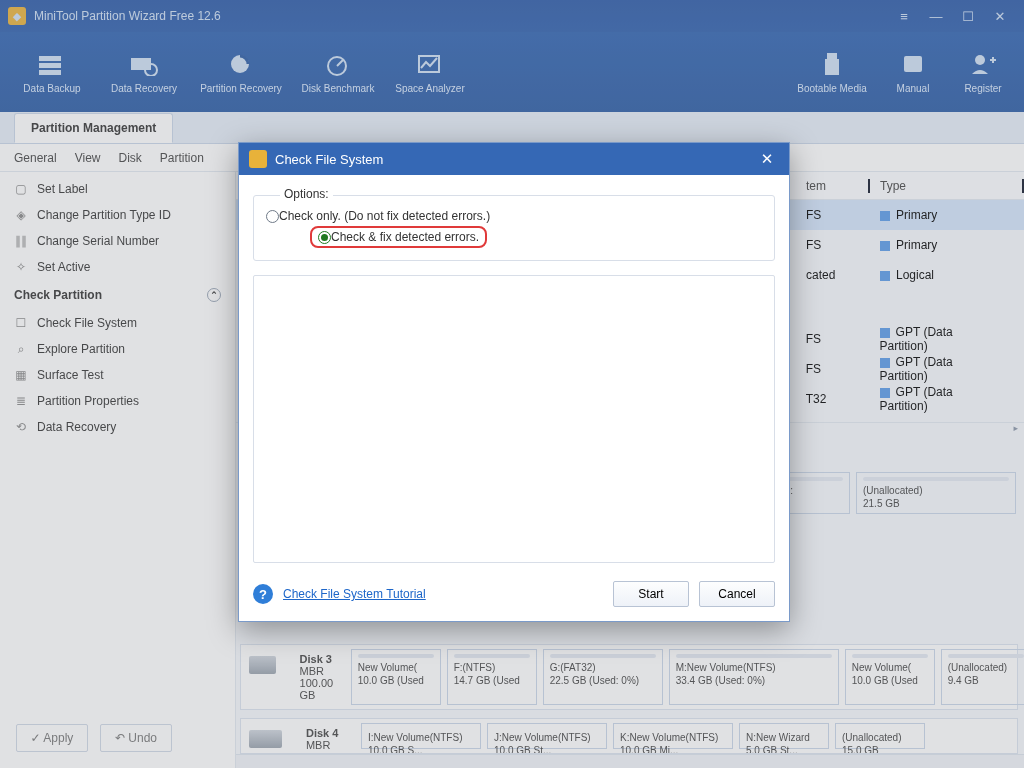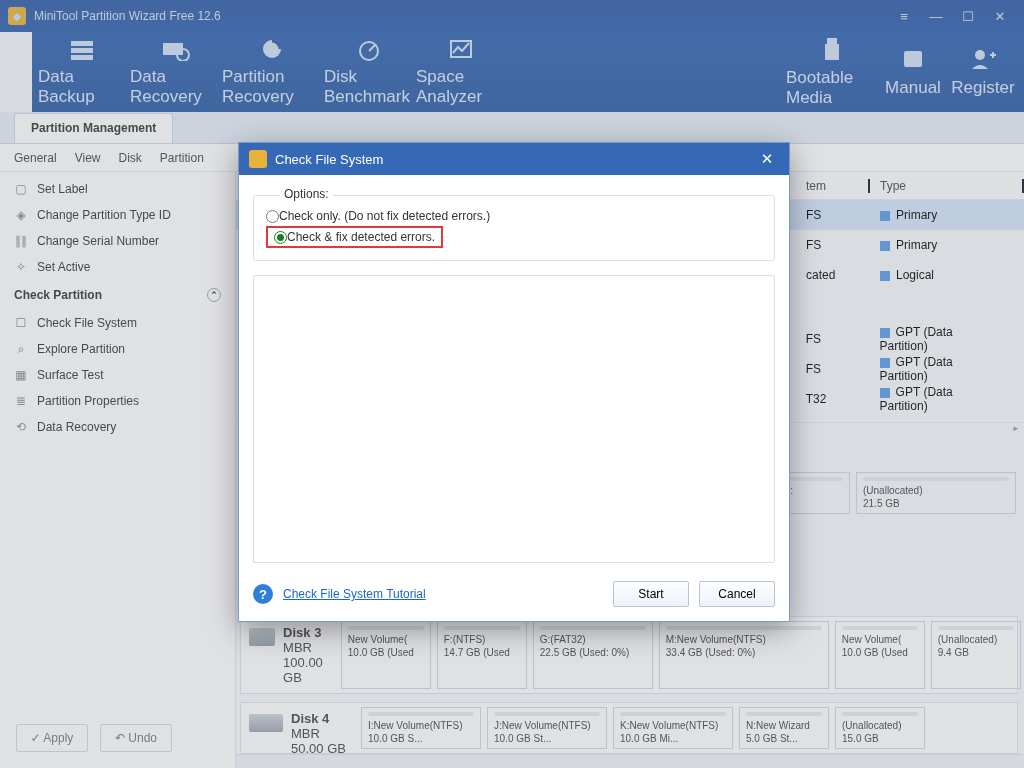--- a/index.html
+++ b/index.html
@@ -6,21 +6,21 @@
 body { width: 1024px; height: 768px; overflow: hidden; background: #f5f7fb; position: relative; }
 .dim-overlay { position:absolute; inset:0; background:rgba(130,135,145,0.25); z-index:5; pointer-events:none; }
 
 
 .titlebar { height:32px; background:linear-gradient(#2b5aa8,#2e5fad); display:flex; align-items:center; padding:0 8px; color:#cfe0f5; font-size:12px; }
 .titlebar .logo { width:18px; height:18px; background:#e8b23a; border-radius:3px; margin-right:8px; display:flex; align-items:center; justify-content:center; font-size:11px;}
 .titlebar .spacer{flex:1;}
 .titlebar .winbtn{width:32px;height:24px;display:flex;align-items:center;justify-content:center;font-size:13px;color:#cfe0f5;cursor:pointer;}
 
 
-.toolbar{height:80px;background:linear-gradient(#2f63b1,#2a5ba5);display:flex;padding:6px 6px;color:#d8e7fb;font-size:17px;margin-left:32px;}
+.toolbar{height:80px;background:linear-gradient(#2f63b1,#2a5ba5);display:flex;padding:6px 6px;color:#d8e7fb;font-size:10px;}
 .toolbtn{width:92px;display:flex;flex-direction:column;align-items:center;justify-content:center;gap:6px;cursor:pointer;}
 .toolbtn .ticon{width:30px;height:26px;display:flex;align-items:center;justify-content:center;}
 .toolbar .spacer{flex:1;}
 
 
 .tabs{height:32px;background:#e4ecf7;display:flex;align-items:flex-end;border-bottom:1px solid #c9d6e8;padding-left:14px;}
 .tab{padding:7px 16px;background:#fff;border:1px solid #c9d6e8;border-bottom:1px solid #fff;border-radius:3px 3px 0 0;font-size:12px;font-weight:600;color:#333;}
 
 .menubar{height:28px;background:#fff;display:flex;align-items:center;padding:0 14px;gap:18px;font-size:12px;color:#444;border-bottom:1px solid #e2e8f1;}
 
@@ -37,39 +37,39 @@
 .table-header{display:flex;background:#fbfdff;border-bottom:1px solid #e2e8f1;font-size:12px;color:#444;height:28px;align-items:center;}
 .th{padding:0 10px;border-right:2px solid #0f172a;}
 .rows{font-size:12px;}
 .row{display:flex;align-items:center;height:30px;padding-right:10px;}
 .row.sel{background:#d3e5fb;}
 .cell{padding:0 10px;}
 .ptype-sq{display:inline-block;width:10px;height:10px;background:#5a9be8;margin-right:6px;vertical-align:middle;}
 
 .disks{position:absolute;left:4px;right:6px;bottom:6px;}
 .diskrow{display:flex;gap:6px;margin-bottom:8px;background:#fff;border:1px solid #dbe3ef;padding:4px;}
-.diskhead{width:110px;font-size:13px;color:#444;display:flex;gap:8px;align-items:flex-start;padding:4px;}
+.diskhead{width:110px;font-size:11px;color:#444;display:flex;gap:24px;align-items:flex-start;padding:4px;}
 .diskhead .dicon{width:34px;height:18px;background:linear-gradient(#cfd5dd,#9aa3ae);border-radius:2px;margin-top:3px;}
 .partbox{border:1px solid #c9d6e8;padding:4px 6px;font-size:10px;color:#444;min-width:90px;display:flex;flex-direction:column;gap:2px;}
 .partbox .bar{height:4px;background:#e3e9f2;border-radius:2px;margin-bottom:2px;}
 
 
 .dialog{position:absolute;left:238px;top:142px;width:552px;height:480px;background:#fff;border:1px solid #7a9ac9;box-shadow:0 8px 28px rgba(0,0,0,0.35);z-index:10;display:flex;flex-direction:column;}
 .dialog .dtitle{height:32px;background:#3568b5;color:#fff;display:flex;align-items:center;padding:0 10px;font-size:13px;}
 .dialog .dtitle .dlogo{width:18px;height:18px;background:#e8b23a;border-radius:3px;margin-right:8px;}
 .dialog .dtitle .spacer{flex:1;}
 .dialog .dclose{width:24px;text-align:center;cursor:pointer;font-size:15px;}
 .dialog .dbody{flex:1;padding:12px 14px 8px;display:flex;flex-direction:column;}
 .fieldset{border:1px solid #d8dee8;border-radius:3px;padding:10px 12px 12px;position:relative;margin-top:8px;}
 .fieldset .legend{position:absolute;top:-9px;left:26px;background:#fff;padding:0 4px;font-size:12px;color:#333;}
 .radio-row{display:flex;align-items:center;gap:0;font-size:12px;color:#333;margin:3px 0;}
 .radio{width:13px;height:13px;border:1.5px solid #6f7a88;border-radius:50%;display:flex;align-items:center;justify-content:center;}
 .radio.sel{border-color:#1f7a1f;}
 .radio.sel::after{content:"";width:7px;height:7px;background:#1f7a1f;border-radius:50%;}
-.radio-highlight{border:2px solid #e03a3a;border-radius:0;padding:2px 6px;display:inline-flex;align-items:center;gap:7px;}
+.radio-highlight{border:2px solid #e03a3a;border-radius:8px;padding:2px 6px;display:inline-flex;align-items:center;gap:7px;margin-left:44px;}
 .outputbox{flex:1;border:1px solid #d8dee8;margin-top:14px;border-radius:2px;}
 .dfooter{display:flex;align-items:center;padding:10px 14px 14px;gap:10px;}
 .dfooter .helpicon{width:20px;height:20px;border-radius:50%;background:#2f7ed8;color:#fff;display:flex;align-items:center;justify-content:center;font-size:13px;font-weight:700;}
 .dfooter a{color:#1d66c9;font-size:12px;text-decoration:underline;}
 .dfooter .spacer{flex:1;}
 .dfooter button{width:76px;height:26px;border:1px solid #b8c3d4;background:linear-gradient(#fdfefe,#eef2f8);font-size:12px;border-radius:2px;cursor:pointer;}
 
 .hscroll{position:absolute;left:0;right:0;bottom:0;height:14px;background:#f0f3f8;border-top:1px solid #dde4ee}
 </style>
 </head>
@@ -311,21 +311,21 @@
             <div class="bar"></div>
             <span>New Volume(</span>
             <span>10.0 GB (Used</span>
           </div>
         <div class="partbox">
             <div class="bar"></div>
             <span>(Unallocated)</span>
             <span>9.4 GB</span>
           </div>
       </div>
-      <div class="diskrow" style="height:52px;overflow:hidden">
+      <div class="diskrow" style="height:36px;overflow:hidden">
         <div class="diskhead">
             <div class="dicon"></div>
             <div>
               <div style="font-weight:700">Disk 4</div>
               <div>MBR</div>
               <div>50.00 GB</div>
             </div>
           </div>
         <div class="partbox" style="min-width:120px">
             <div class="bar"></div>

